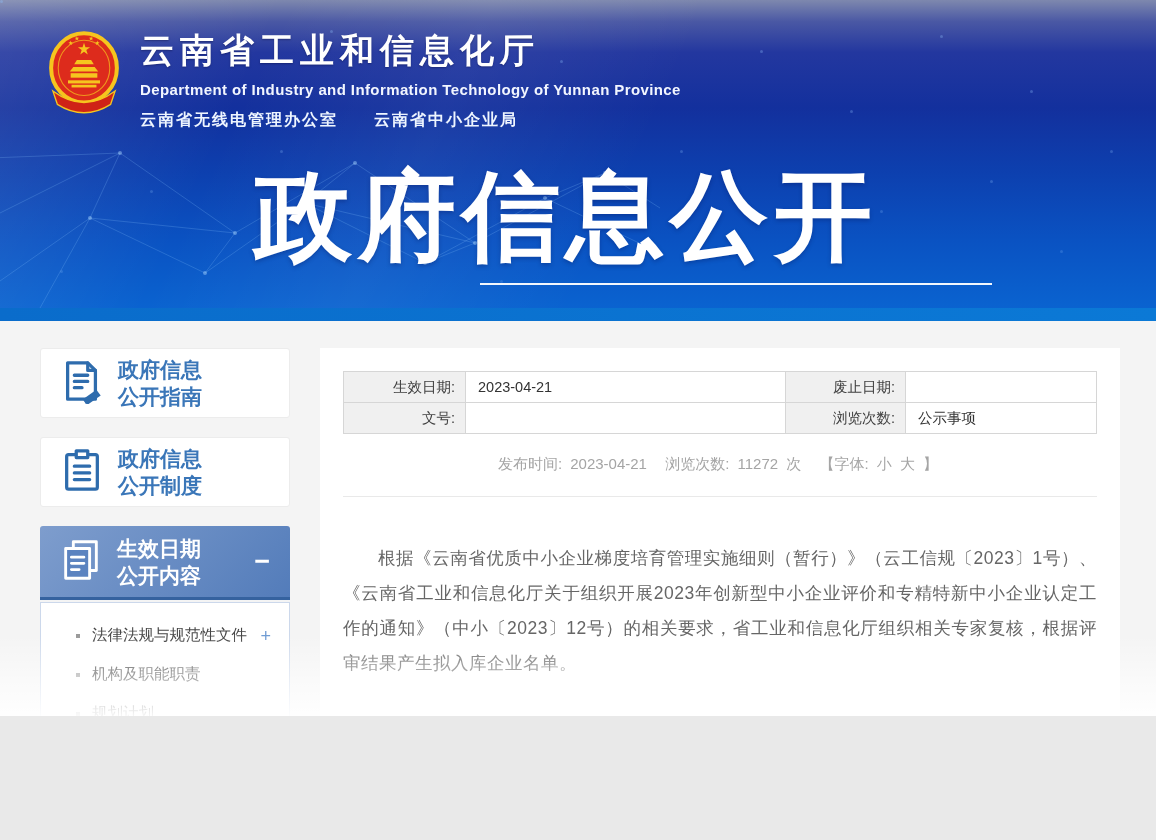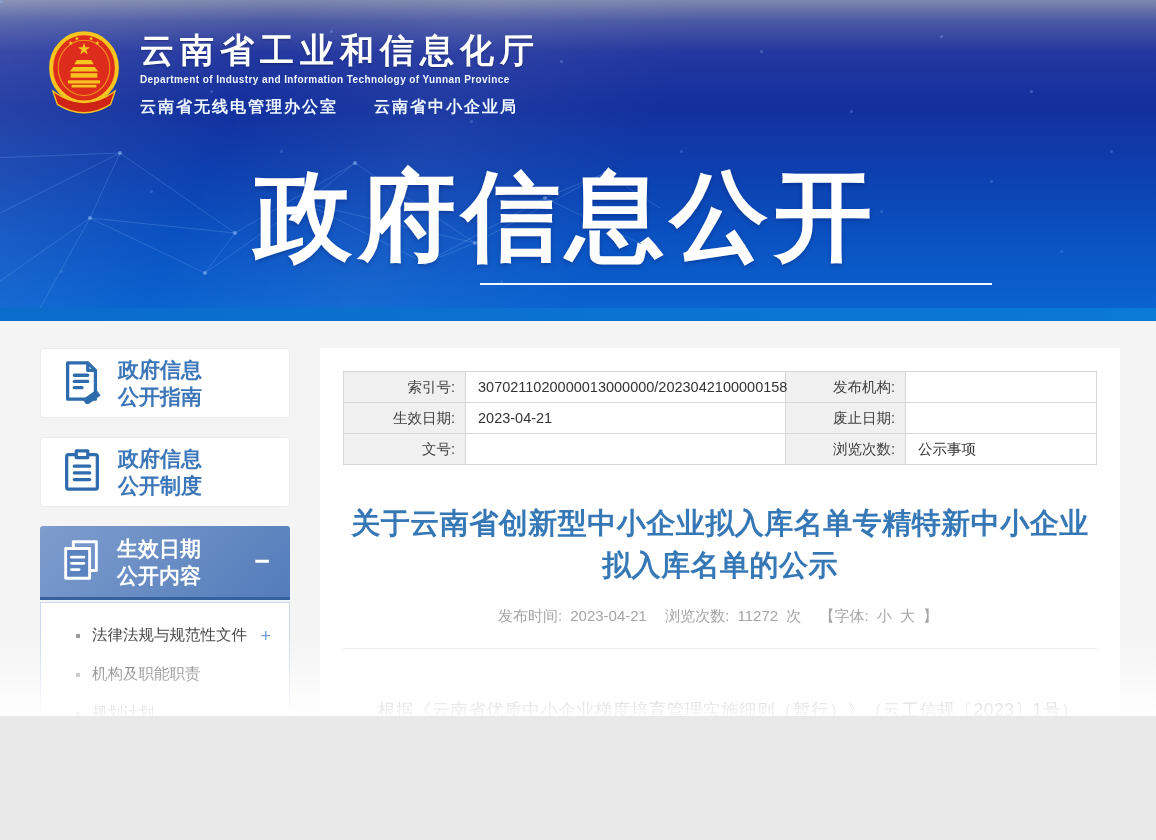--- a/index.html
+++ b/index.html
@@ -19,21 +19,21 @@
       760px 50px rgba(150,200,255,.3), 850px 110px rgba(150,200,255,.28), 940px 35px rgba(150,200,255,.3),
       1030px 90px rgba(150,200,255,.3), 1110px 150px rgba(150,200,255,.25), 150px 190px rgba(150,200,255,.22),
       390px 220px rgba(150,200,255,.22), 620px 240px rgba(150,200,255,.2), 880px 210px rgba(150,200,255,.22),
       1060px 250px rgba(150,200,255,.2), 60px 270px rgba(150,200,255,.2), 500px 280px rgba(150,200,255,.18),
       990px 180px rgba(150,200,255,.25), 280px 150px rgba(150,200,255,.25); }
   .plexus { position:absolute; left:0; bottom:0; }
 
   .header-row { position:absolute; top:28px; left:44px; display:flex; align-items:flex-start; }
   .org-block { margin-left:16px; color:#fff; }
   .org-name { font-size:34px; font-weight:bold; letter-spacing:6px; text-shadow:0 1px 2px rgba(0,0,40,.35); }
-  .org-en { font-size:10px; font-weight:bold; letter-spacing:.4px; margin-top:0; color:#f2f6ff; }
+  .org-en { font-size:15px; font-weight:bold; letter-spacing:.4px; margin-top:7px; color:#f2f6ff; }
   .org-sub { font-size:16px; font-weight:bold; letter-spacing:2px; margin-top:12px; color:#eef5ff; }
 
   .banner-title { position:absolute; top:152px; left:254px; color:#fff; font-size:98px; font-weight:bold;
     letter-spacing:6px; text-shadow:0 2px 4px rgba(0,0,60,.25); }
   .banner-underline { position:absolute; top:283px; left:480px; width:512px; height:2px; background:rgba(255,255,255,.95); }
 
   .strip { height:13px; background:linear-gradient(90deg,#0a6ccb,#0b79d6); }
 
   
   .content { display:flex; align-items:flex-start; padding:27px 36px 0 40px; background:#f4f4f4; height:519px;gap:10px; }
@@ -215,42 +215,35 @@
     <main class="main">
 
       <table class="meta">
         <colgroup>
             <col style="width:122px">
             <col style="width:320px">
             <col style="width:120px">
             <col>
           </colgroup>
         <tbody>
-            <tr>
-          <td class="lab">索引号:</td>
-          <td class="val">3070211020000013000000/2023042100000158</td>
-          <td class="lab">发布机构:</td>
-          <td class="val"></td>
-        </tr>
         <tr>
           <td class="lab">生效日期:</td>
           <td class="val">2023-04-21</td>
           <td class="lab">废止日期:</td>
           <td class="val"></td>
         </tr>
         <tr>
           <td class="lab">文号:</td>
           <td class="val"></td>
           <td class="lab">浏览次数:</td>
           <td class="val">公示事项</td>
         </tr>
       </tbody>
         </table>
 
-      <h1 class="article-title">关于云南省创新型中小企业拟入库名单专精特新中小企业拟入库名单的公示</h1>
 
       <div class="article-meta">
         <span>发布时间:</span>
         <span class="gap">2023-04-21</span>
         <span>浏览次数:</span>
         <span>11272</span>
         <span class="gap">次</span>
         <span>【字体:</span>
         <span class="font-ctl">小</span>
         <span class="font-ctl">大</span>

